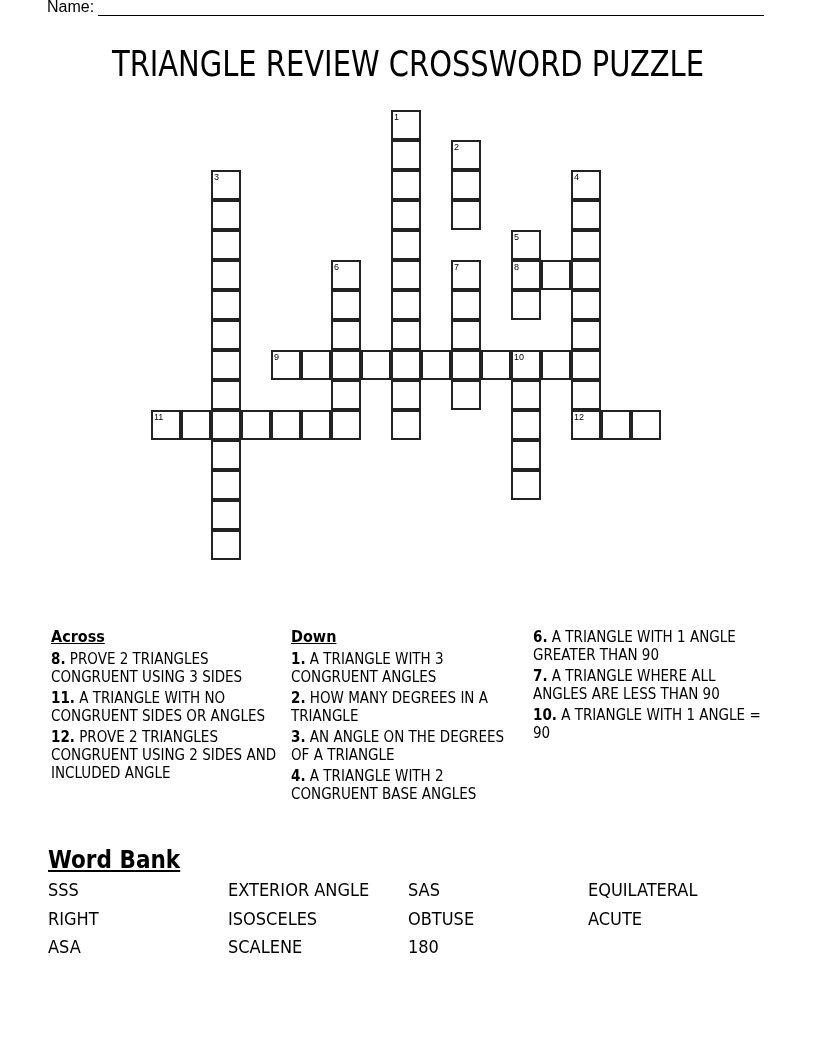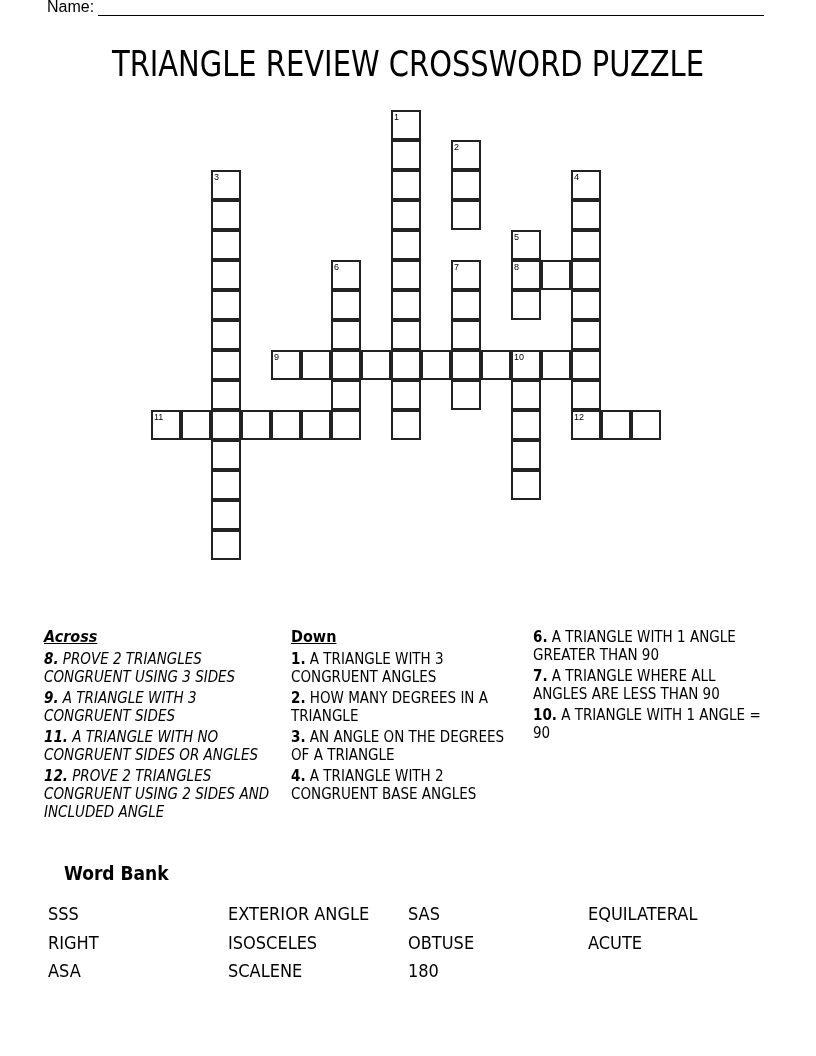--- a/index.html
+++ b/index.html
@@ -32,26 +32,26 @@
     }
     .clues {
       position: absolute; top: 628px; font-size: 15px; line-height: 18px;
       font-family: "DejaVu Sans Condensed", "DejaVu Sans", sans-serif;
     }
     .clues h3 {
       margin: 0 0 4px 0; font-size: 16px; font-weight: bold; text-decoration: underline;
     }
     .clue { margin: 0 0 3px 0; }
     .clue b { font-weight: bold; }
-    .col-across { left: 44px; width: 230px; font-style: italic; }
+    .col-across { left: 51px; width: 230px; }
     .col-down { left: 291px; width: 230px; }
     .col-down2 { left: 533px; width: 240px; top: 628px; }
     .wordbank { position: absolute; left: 48px; top: 846px;
       font-family: "DejaVu Sans Condensed", "DejaVu Sans", sans-serif; }
-    .wordbank h3 { margin: 16px; font-size: 19px; font-weight: bold; }
+    .wordbank h3 { margin: 0; font-size: 24px; font-weight: bold; text-decoration: underline; }
     .wb-grid {
       display: grid; grid-template-columns: 180px 180px 180px 180px;
       font-size: 18px; line-height: 28.5px; margin-top: 2px;
     }
   </style>
 </head>
 <body>
 
 <div class="name-row">
   <span>Name:</span>
@@ -152,21 +152,20 @@
     <div class="cell" style="left: 241px; top: 410px;"></div>
     <div class="cell" style="left: 271px; top: 410px;"></div>
     <div class="cell" style="left: 301px; top: 410px;"></div>
     <div class="cell" style="left: 601px; top: 410px;"></div>
     <div class="cell" style="left: 631px; top: 410px;"></div>
   </div>
 
 <div class="clues col-across">
   <h3>Across</h3>
   <div class="clue"><b>8.</b> <span>PROVE 2 TRIANGLES CONGRUENT USING 3 SIDES</span></div>
-  <div class="clue"><b>9.</b> <span>A TRIANGLE WITH 3 CONGRUENT SIDES</span></div>
   <div class="clue"><b>11.</b> <span>A TRIANGLE WITH NO CONGRUENT SIDES OR ANGLES</span></div>
   <div class="clue"><b>12.</b> <span>PROVE 2 TRIANGLES CONGRUENT USING 2 SIDES AND INCLUDED ANGLE</span></div>
 </div>
 
 <div class="clues col-down">
   <h3>Down</h3>
   <div class="clue"><b>1.</b> <span>A TRIANGLE WITH 3 CONGRUENT ANGLES</span></div>
   <div class="clue"><b>2.</b> <span>HOW MANY DEGREES IN A TRIANGLE</span></div>
   <div class="clue"><b>3.</b> <span>AN ANGLE ON THE DEGREES OF A TRIANGLE</span></div>
   <div class="clue"><b>4.</b> <span>A TRIANGLE WITH 2 CONGRUENT BASE ANGLES</span></div>

